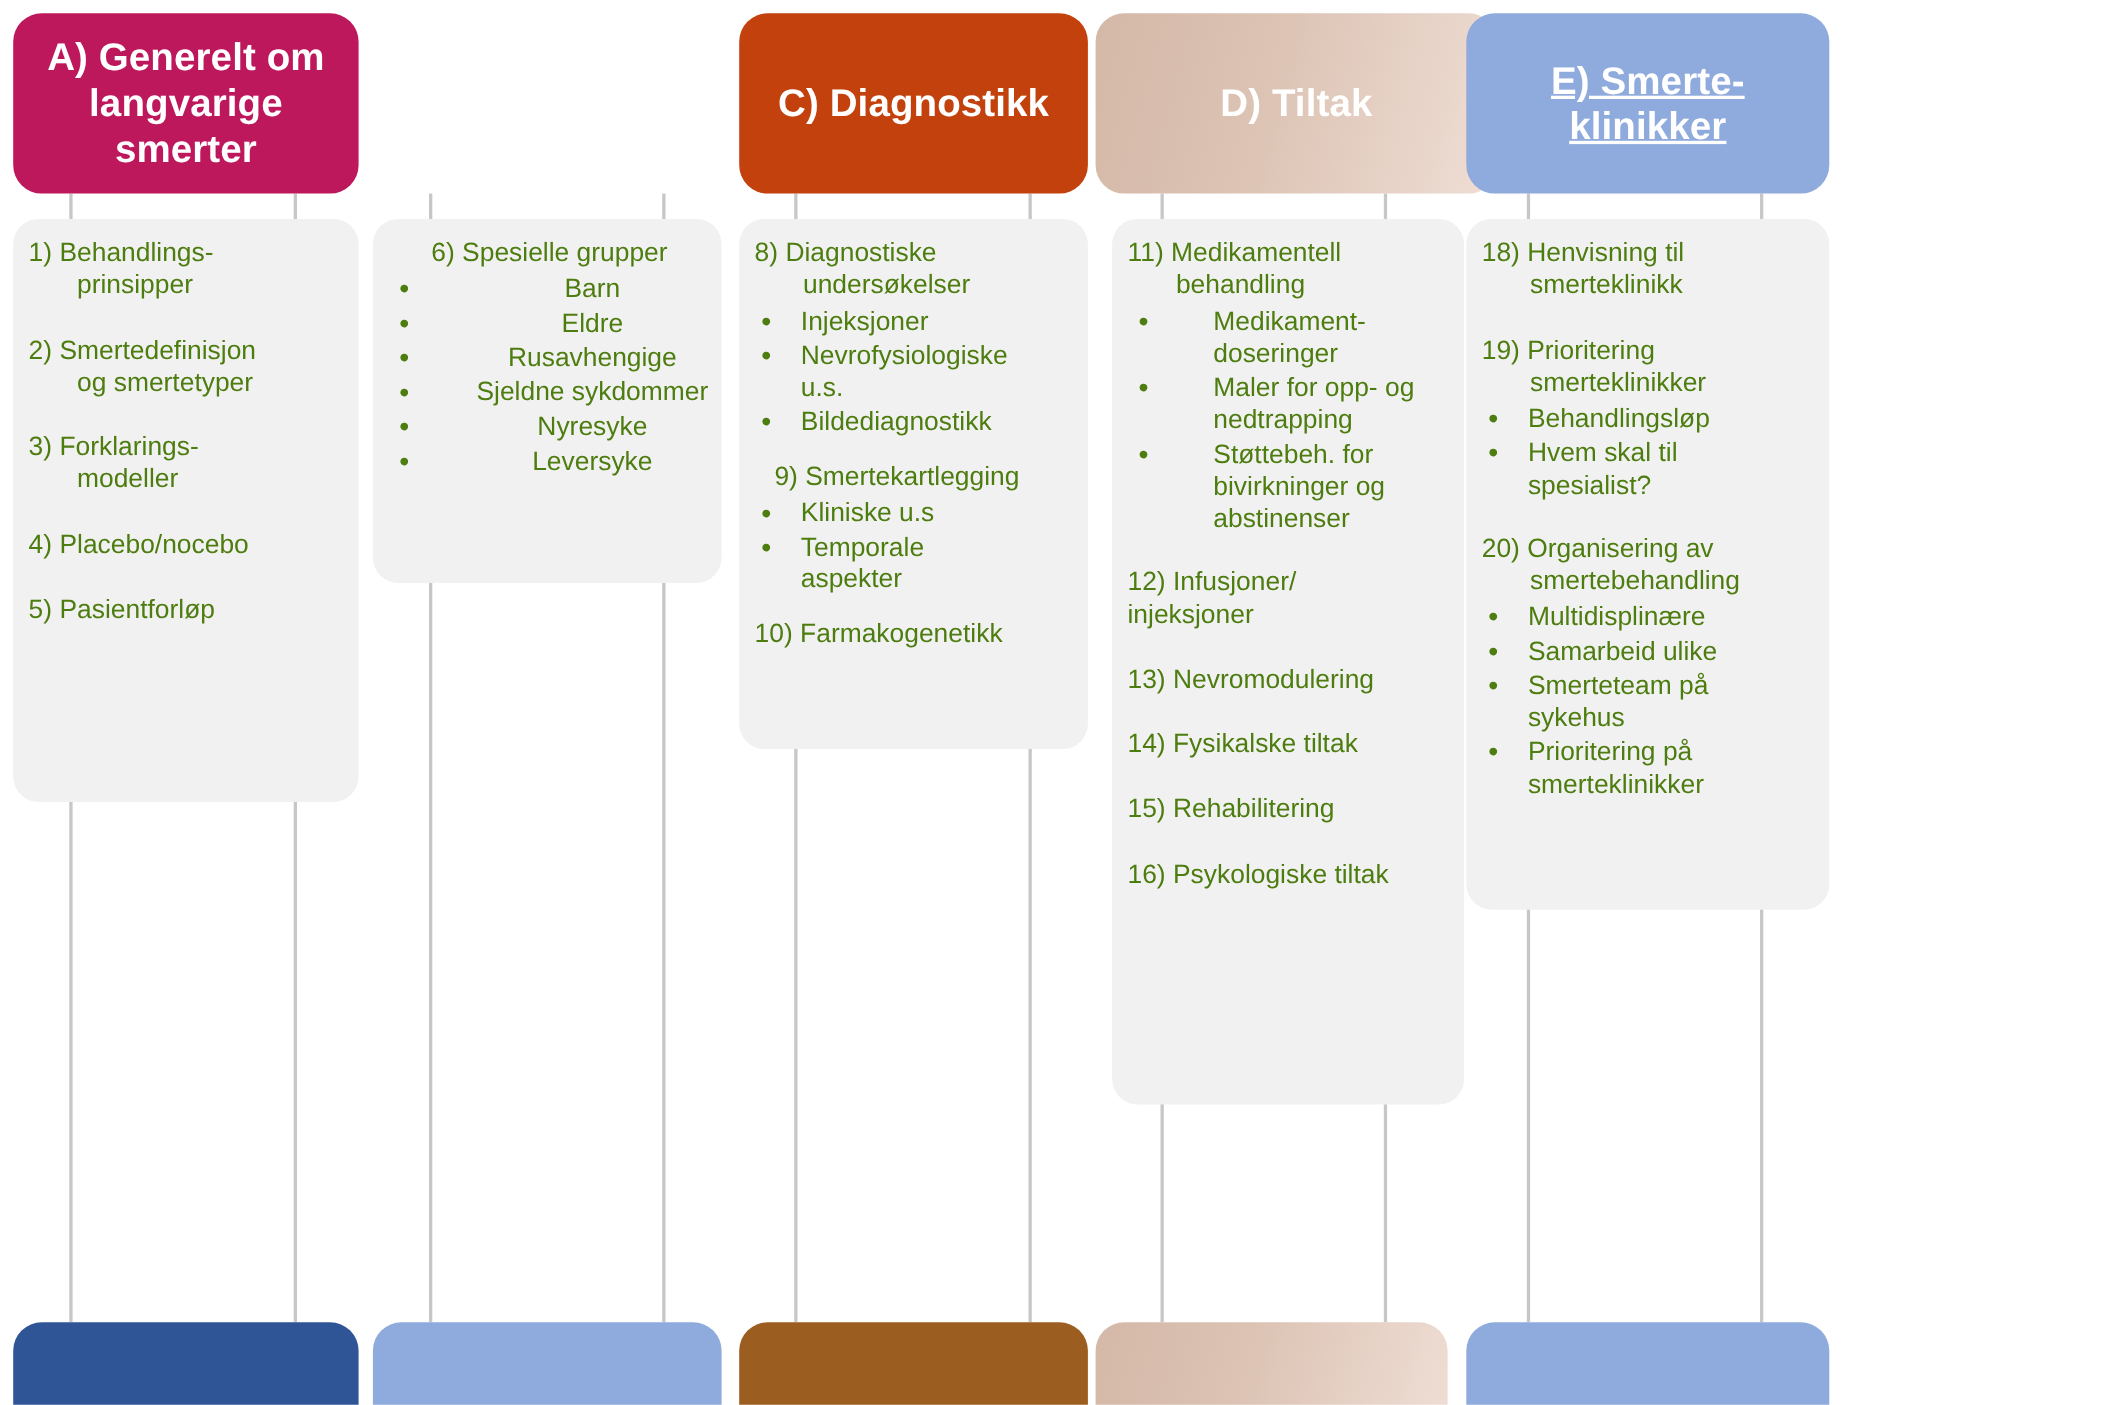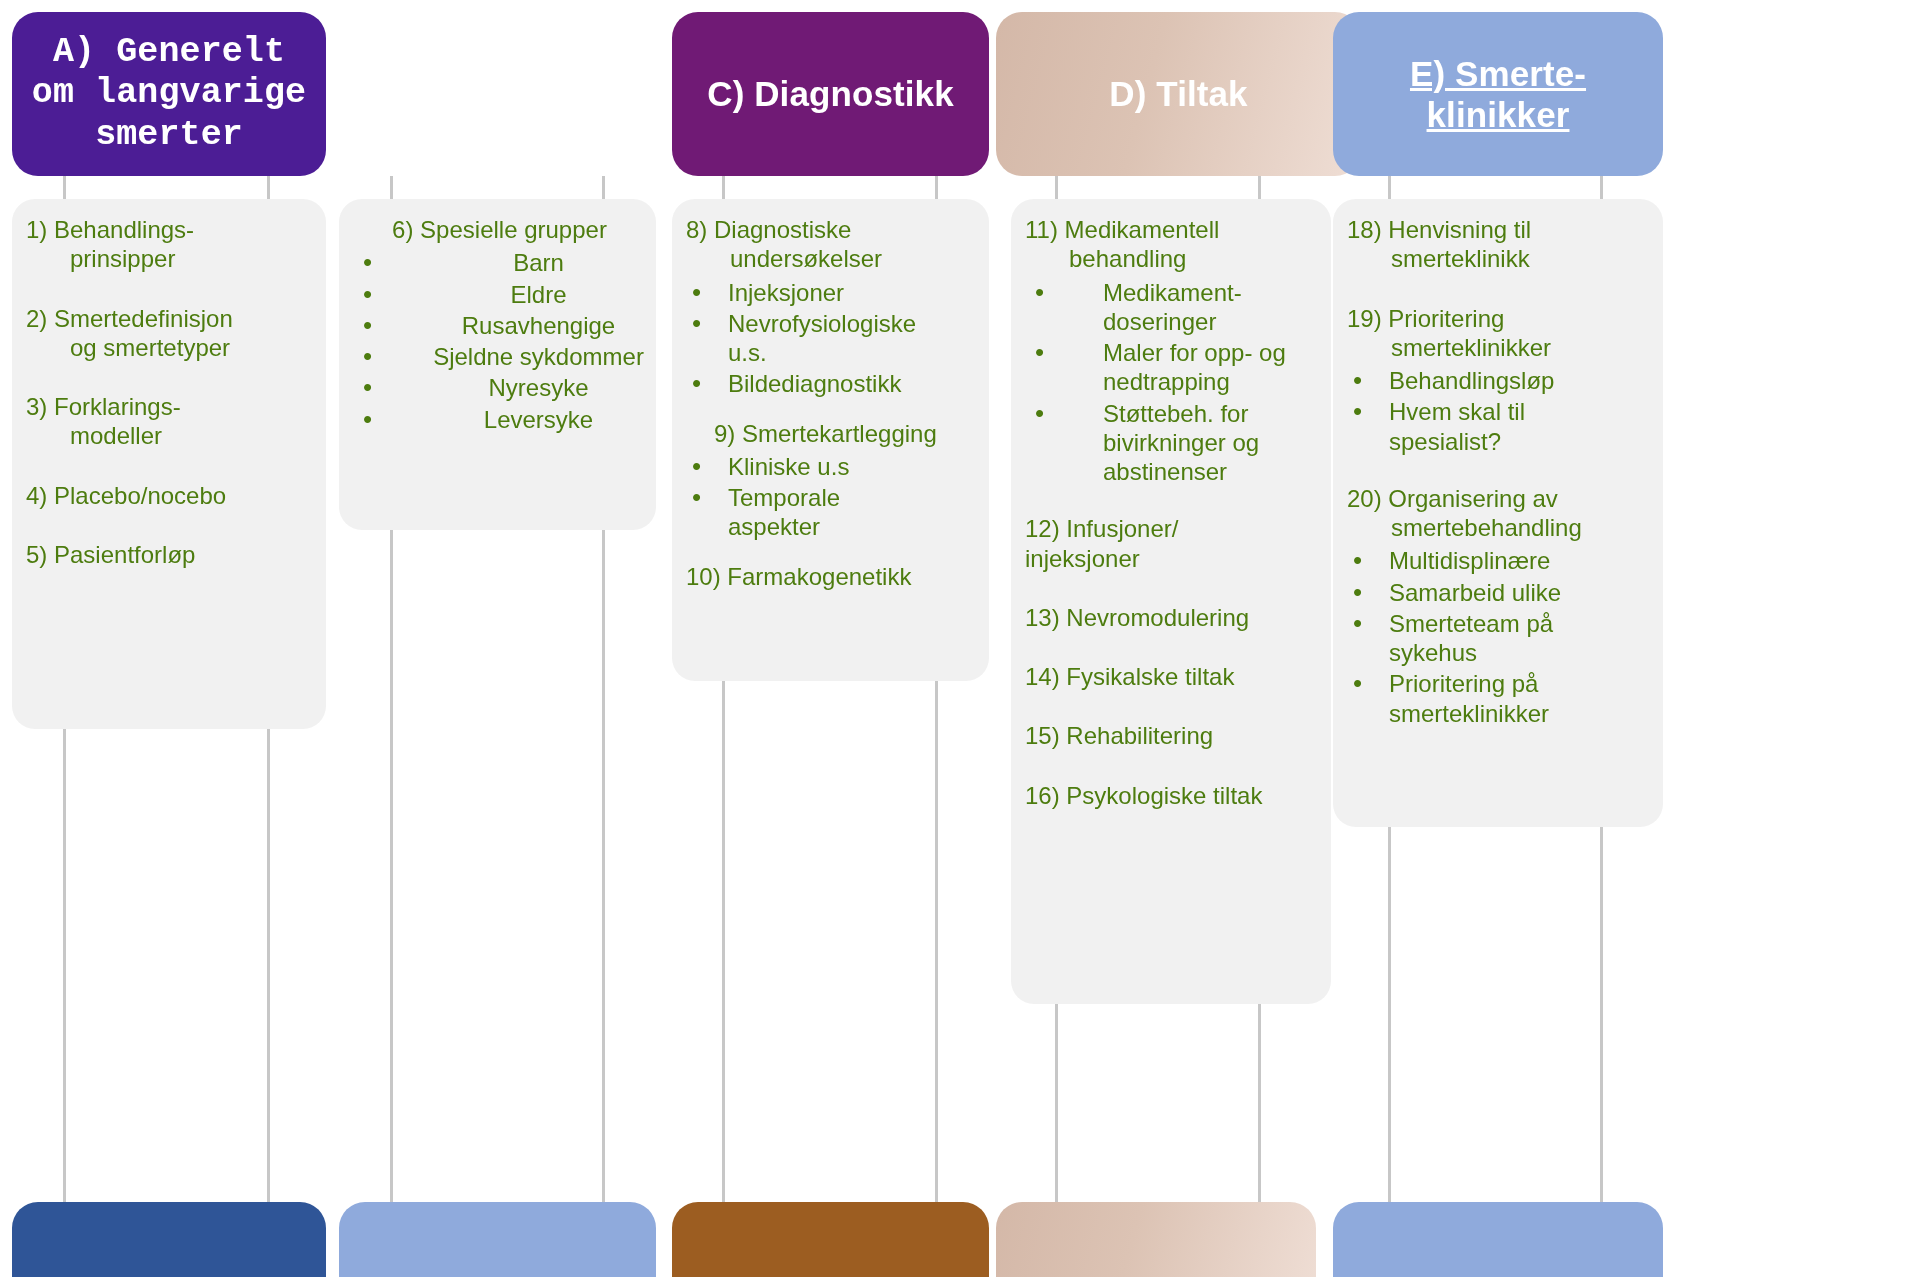--- a/index.html
+++ b/index.html
@@ -20,23 +20,23 @@
     color:#ffffff;
     font-weight:bold;
     display:flex;align-items:center;justify-content:center;
     text-align:center;
     line-height:1.18;
     letter-spacing:.1px;
     box-sizing:border-box;
     padding:6px 10px;
     z-index:3;
   }
-  .head-A{background:#4c1d95;font-size:35px;font-family:Liberation Mono, monospace;}
+  .head-A{background:#be185d;font-size:35px;}
   .head-B{background:#8FAADC;font-size:35px;}
-  .head-C{background:#701a75;font-size:35px;}
+  .head-C{background:#c2410c;font-size:35px;}
   .head-D{background:linear-gradient(105deg,#D4B8A8 0%,#DCC3B4 42%,#EFDED5 100%);font-size:35px;}
   .head-E{background:#8FAADC;font-size:35px;text-decoration:underline;}
 
   
   .foot{position:absolute;border-radius:26px;z-index:3;}
   .foot-A{background:#2F5597;}
   .foot-B{background:#8FAADC;}
   .foot-C{background:#9C5D21;}
   .foot-D{background:linear-gradient(105deg,#D4B8A8 0%,#DCC3B4 42%,#EFDED5 100%);}
   .foot-E{background:#8FAADC;}
@@ -55,21 +55,21 @@
     border-radius:23px;
   }
   
   .num-entry{
     display:block;
     padding-left:44px;
     text-indent:-44px;
     margin-bottom:4px;
     white-space:pre-wrap;
   }
-  .num-entry.indent1{margin-left:28px;}
+  .num-entry.indent1{margin-left:18px;}
   .num-entry.nohang{padding-left:0;text-indent:0;}
 
   .bullets{list-style:none;margin:0 0 0 0;padding:0;}
   .bullets li{
     position:relative;
     padding-left:78px;
     margin-bottom:2px;
     white-space:pre-wrap;
   }
   .bullets li::before{

